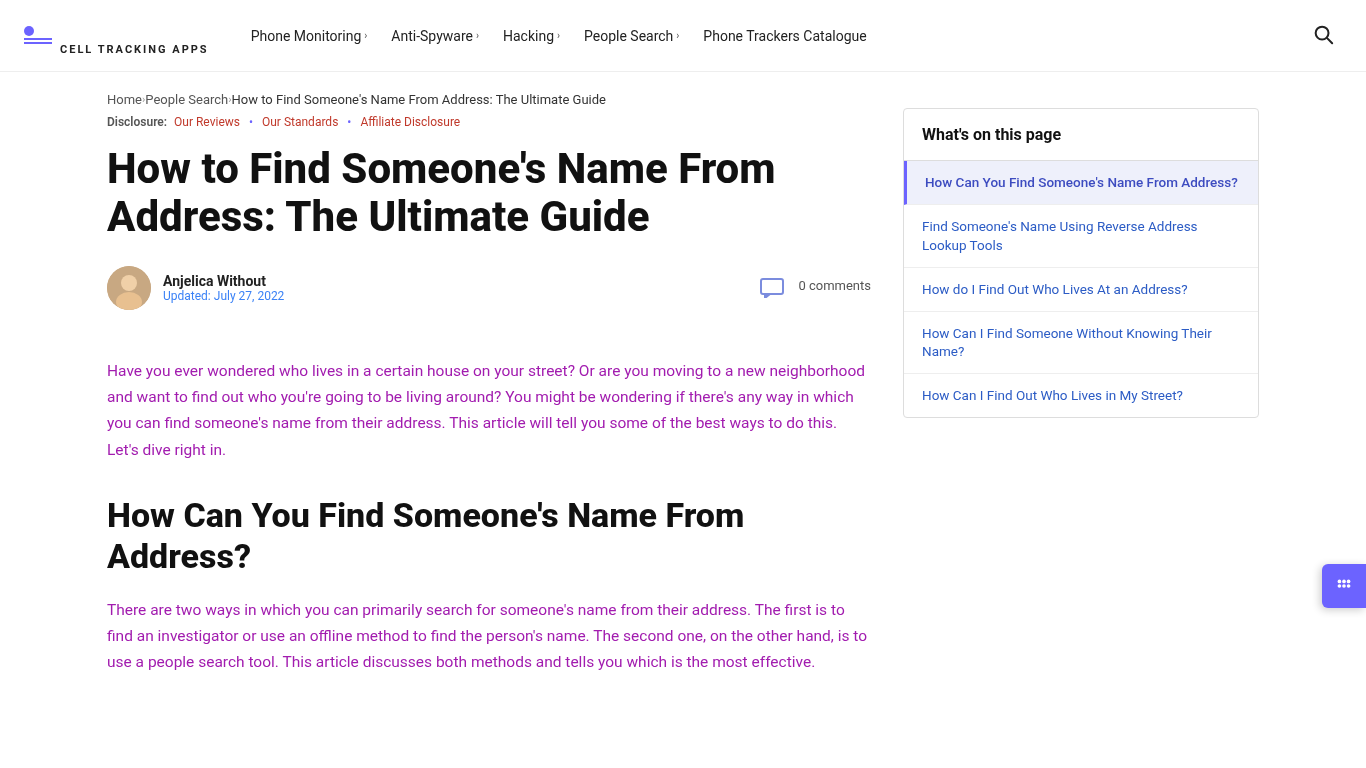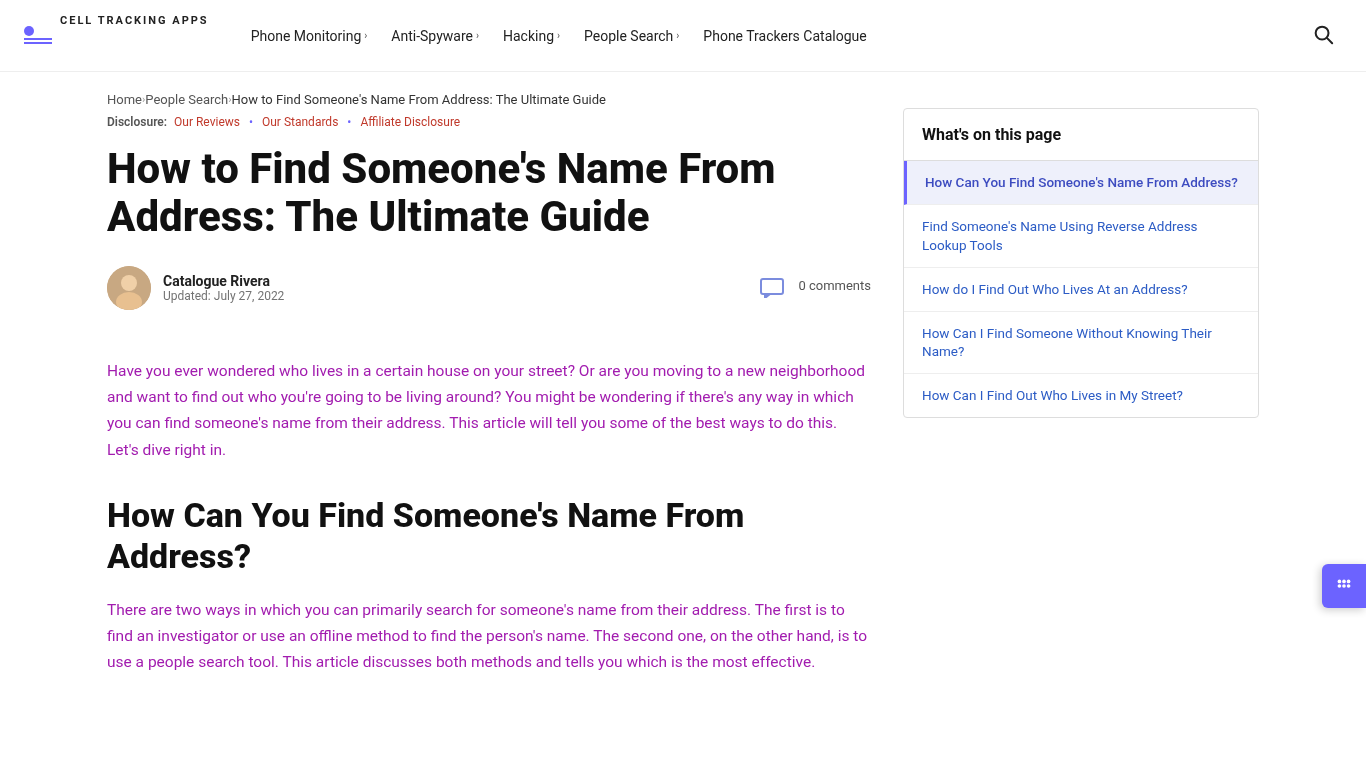--- a/index.html
+++ b/index.html
@@ -9,21 +9,21 @@
     .site-header {
       display: flex;
       align-items: center;
       padding: 0 24px;
       height: 72px;
       border-bottom: 1px solid #eee;
       background: #fff;
     }
     .logo-block {
       display: flex;
-      align-items: flex-start;
+      align-items: flex-end;
       margin-right: 32px;
       text-decoration: none;
     }
     .logo-icon {
       width: 28px;
       height: 44px;
       margin-right: 8px;
       display: flex;
       flex-direction: column;
       justify-content: center;
@@ -163,21 +163,21 @@
       font-size: 18px;
     }
     .author-avatar svg { width: 44px; height: 44px; }
     .author-name {
       font-size: 14px;
       font-weight: 700;
       color: #222;
     }
     .author-date {
       font-size: 12px;
-      color: #737373;
+      color: #3b82f6;
     }
     .comments-btn {
       display: flex;
       align-items: flex-start;
       gap: 14px;
       font-size: 13px;
       color: #555;
       cursor: pointer;
     }
 
@@ -314,21 +314,21 @@
     <div class="author-bar">
       <div class="author-info">
         <div class="author-avatar">
           <svg viewBox="0 0 44 44" xmlns="http://www.w3.org/2000/svg">
             <circle cx="22" cy="22" r="22" fill="#c8a882"></circle>
             <circle cx="22" cy="17" r="8" fill="#f0d0a8"></circle>
             <ellipse cx="22" cy="36" rx="13" ry="10" fill="#e8c090"></ellipse>
           </svg>
         </div>
         <div>
-          <div class="author-name">Catalogue Rivera</div>
+          <div class="author-name">Anjelica Without</div>
           <div class="author-date">Updated: July 27, 2022</div>
         </div>
       </div>
       <div class="comments-btn">
         <svg width="24" height="20" viewBox="0 0 24 20" fill="none" xmlns="http://www.w3.org/2000/svg">
           <rect x="1" y="1" width="22" height="15" rx="2" stroke="#7b8cde" stroke-width="2" fill="none"></rect>
           <path d="M5 16 L5 20 L10 16" stroke="#7b8cde" stroke-width="2" fill="#7b8cde"></path>
         </svg>
         <span>0 comments</span>
       </div>

